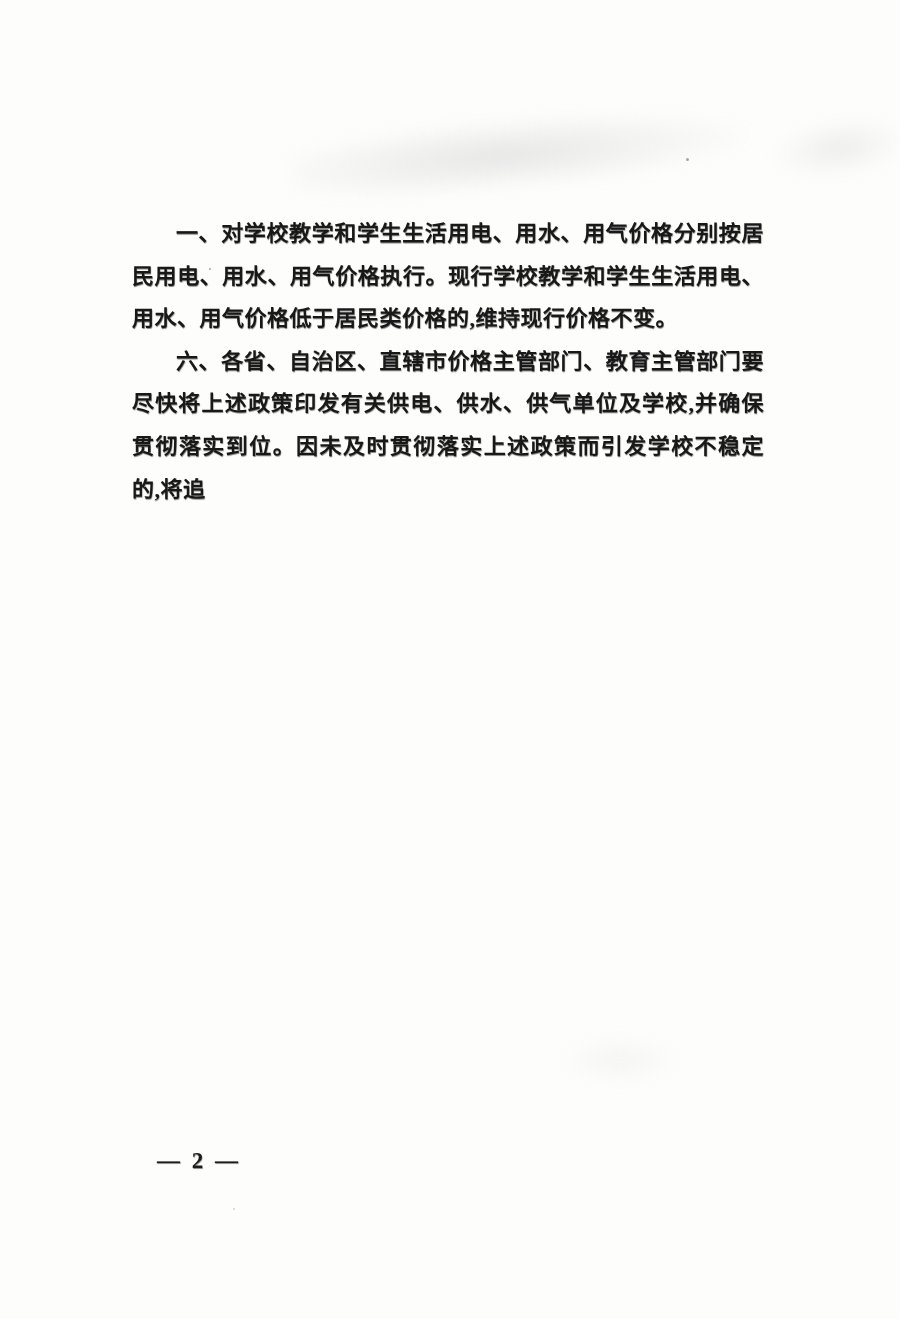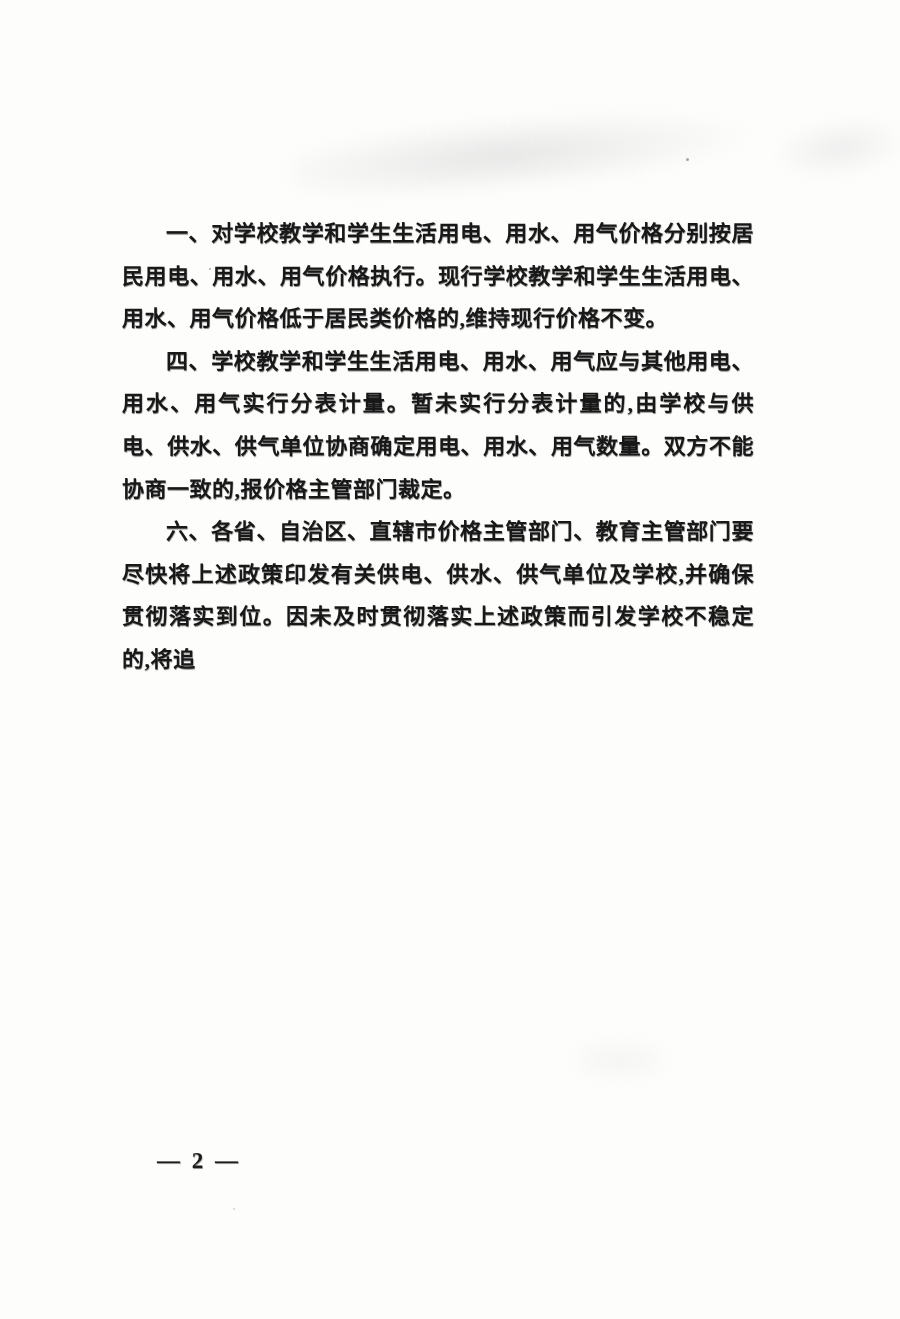--- a/index.html
+++ b/index.html
@@ -41,21 +41,21 @@
     border-radius: 50%;
     background: rgba(60,60,60,0.45);
     pointer-events: none;
   }
   .speck.k1 { left: 686px; top: 158px; }
   .speck.k2 { left: 209px; top: 268px; width: 2px; height: 2px; }
   .speck.k3 { left: 233px; top: 1208px; width: 2px; height: 2px; opacity: .5; }
 
   .textblock {
     position: absolute;
-    left: 122px;
+    left: 132px;
     top: 213px;
     width: 632px;
     color: #181818;
     font-size: 22px;
     line-height: 42.6px;
     text-align: justify;
     letter-spacing: 0.5px;
   }
   .para {
     margin: 0;
@@ -82,19 +82,18 @@
 
   <div class="smudge s1"></div>
   <div class="smudge s2"></div>
   <div class="smudge s3"></div>
   <div class="speck k1"></div>
   <div class="speck k2"></div>
   <div class="speck k3"></div>
 
   <main class="textblock">
     <p class="para">一、对学校教学和学生生活用电、用水、用气价格分别按居民用电、用水、用气价格执行。现行学校教学和学生生活用电、用水、用气价格低于居民类价格的,维持现行价格不变。</p>
-    <p class="para">四、学校教学和学生生活用电、用水、用气应与其他用电、用水、用气实行分表计量。暂未实行分表计量的,由学校与供电、供水、供气单位协商确定用电、用水、用气数量。双方不能协商一致的,报价格主管部门裁定。</p>
     <p class="para">六、各省、自治区、直辖市价格主管部门、教育主管部门要尽快将上述政策印发有关供电、供水、供气单位及学校,并确保贯彻落实到位。因未及时贯彻落实上述政策而引发学校不稳定的,将追</p>
   </main>
 
   <div class="footer-pagenum">— 2 —</div>
 
 </div>
 
 </body></html>

